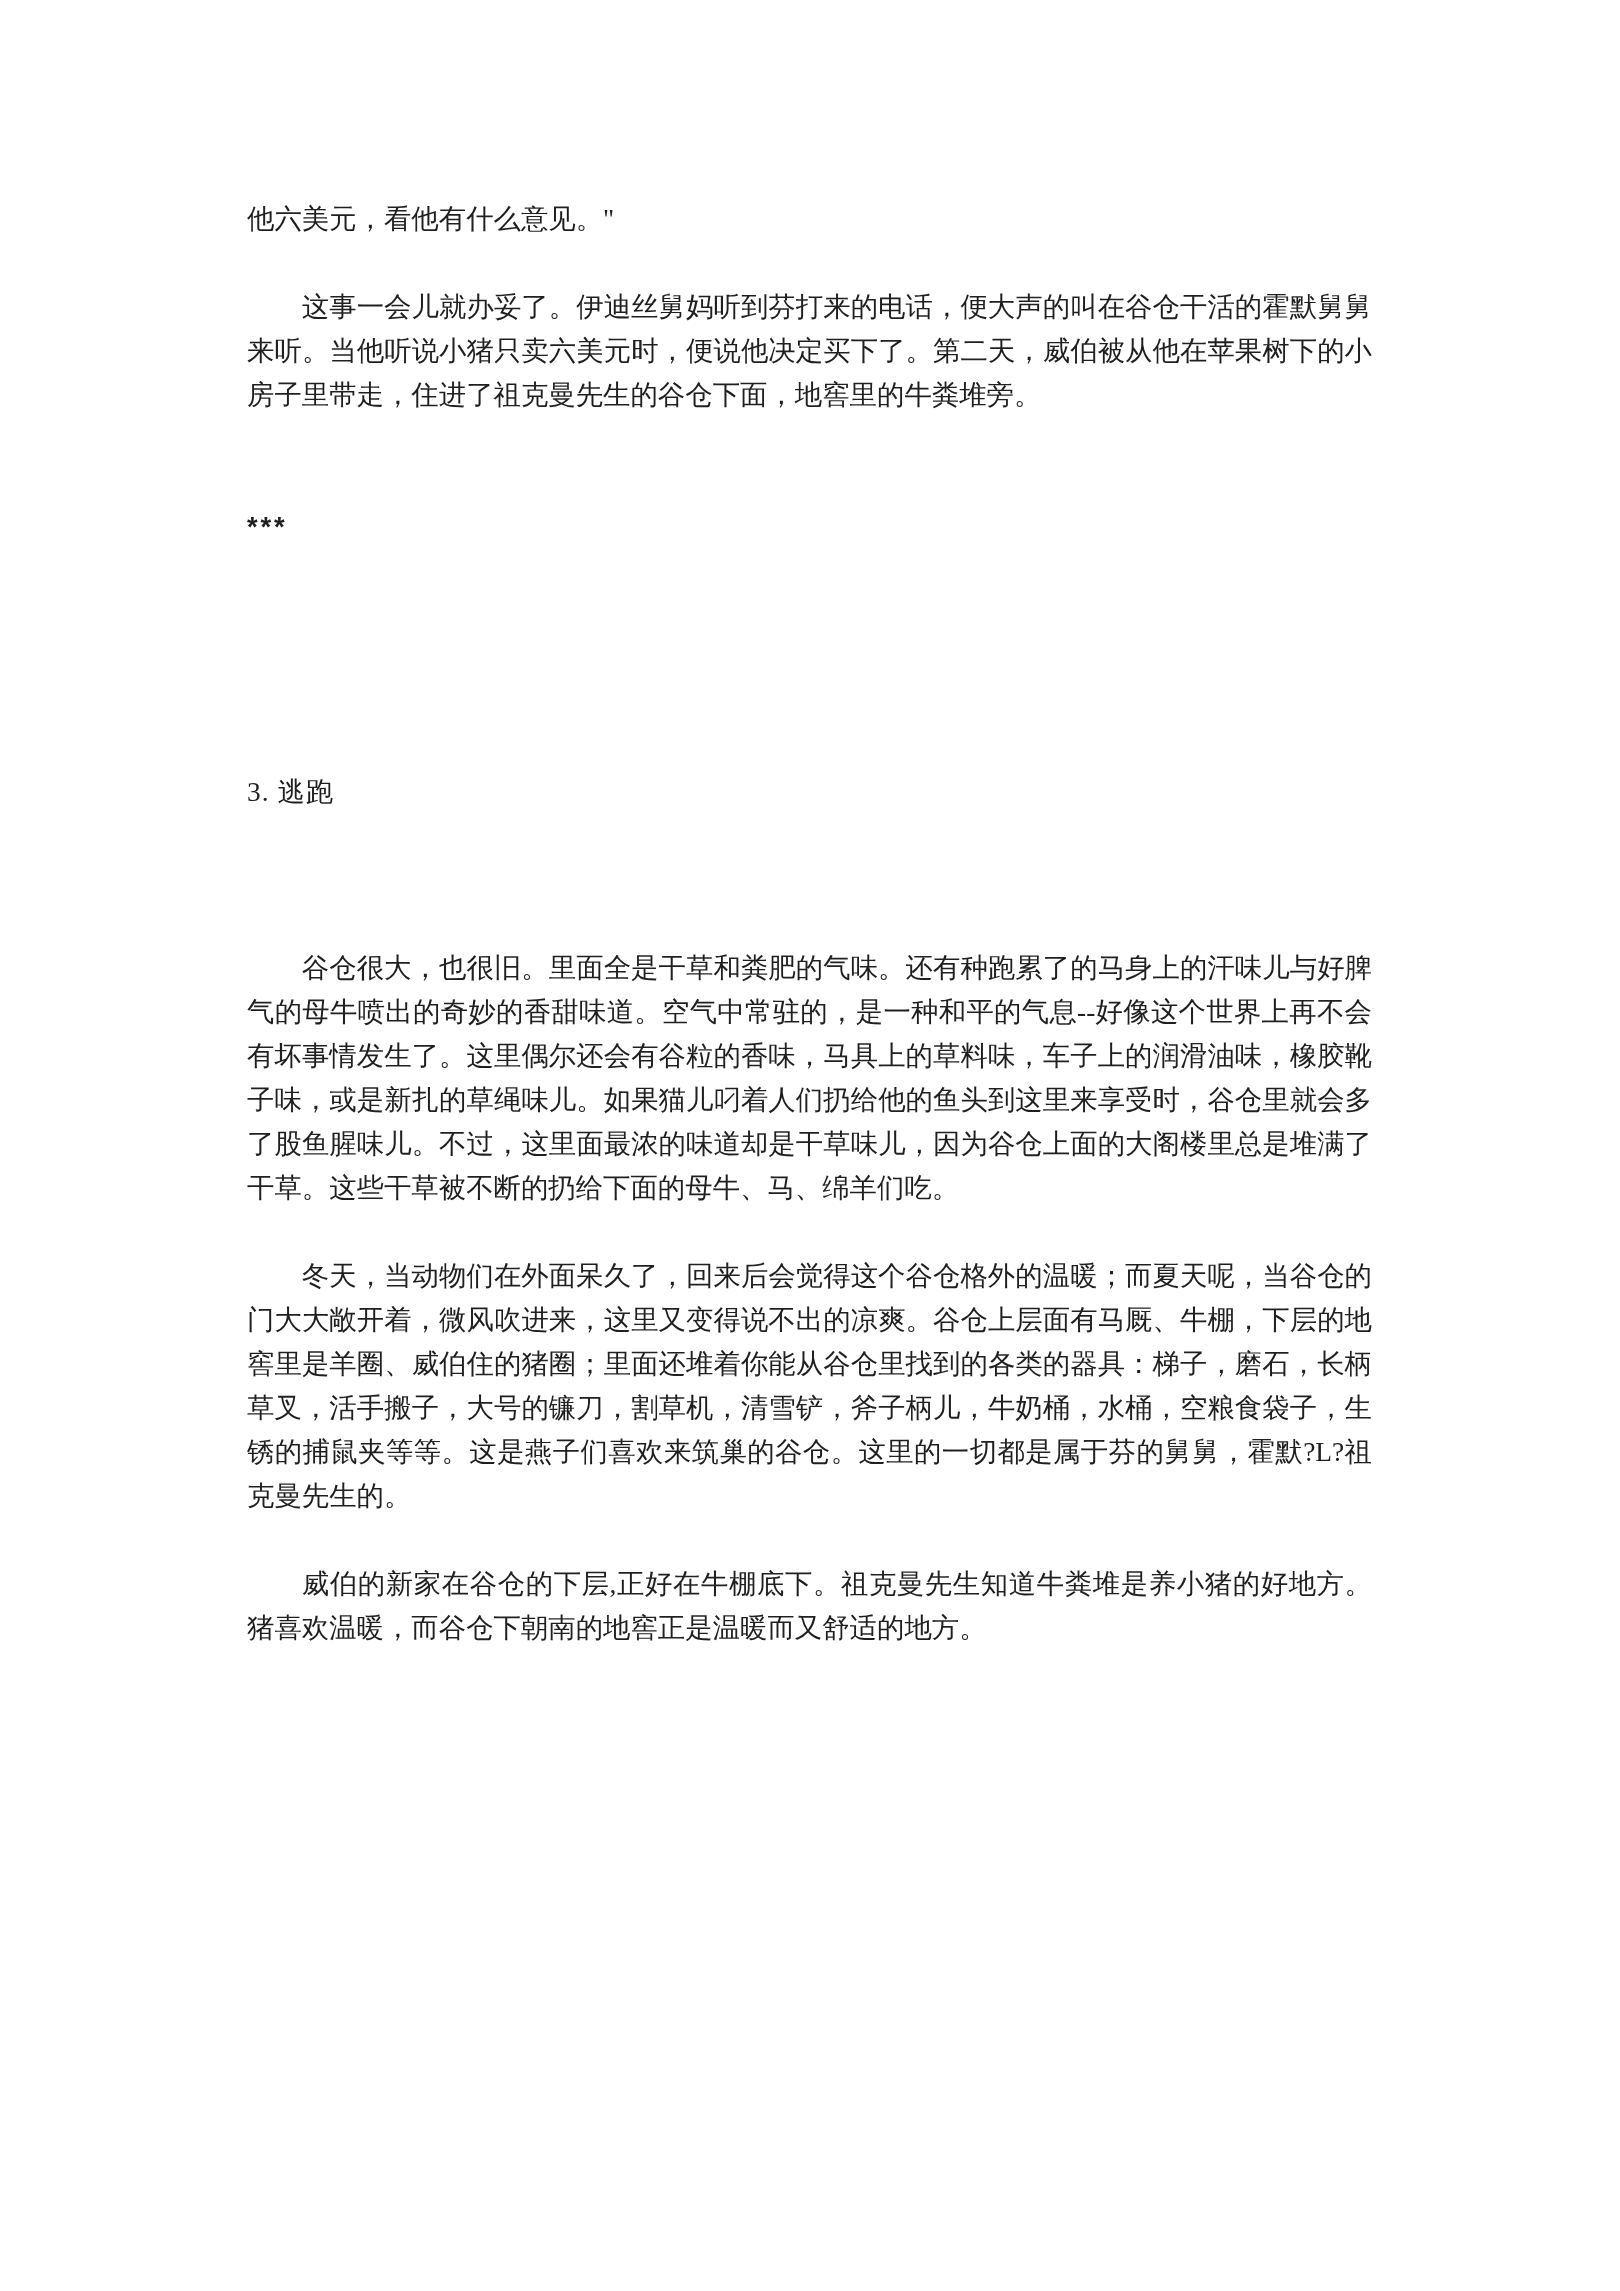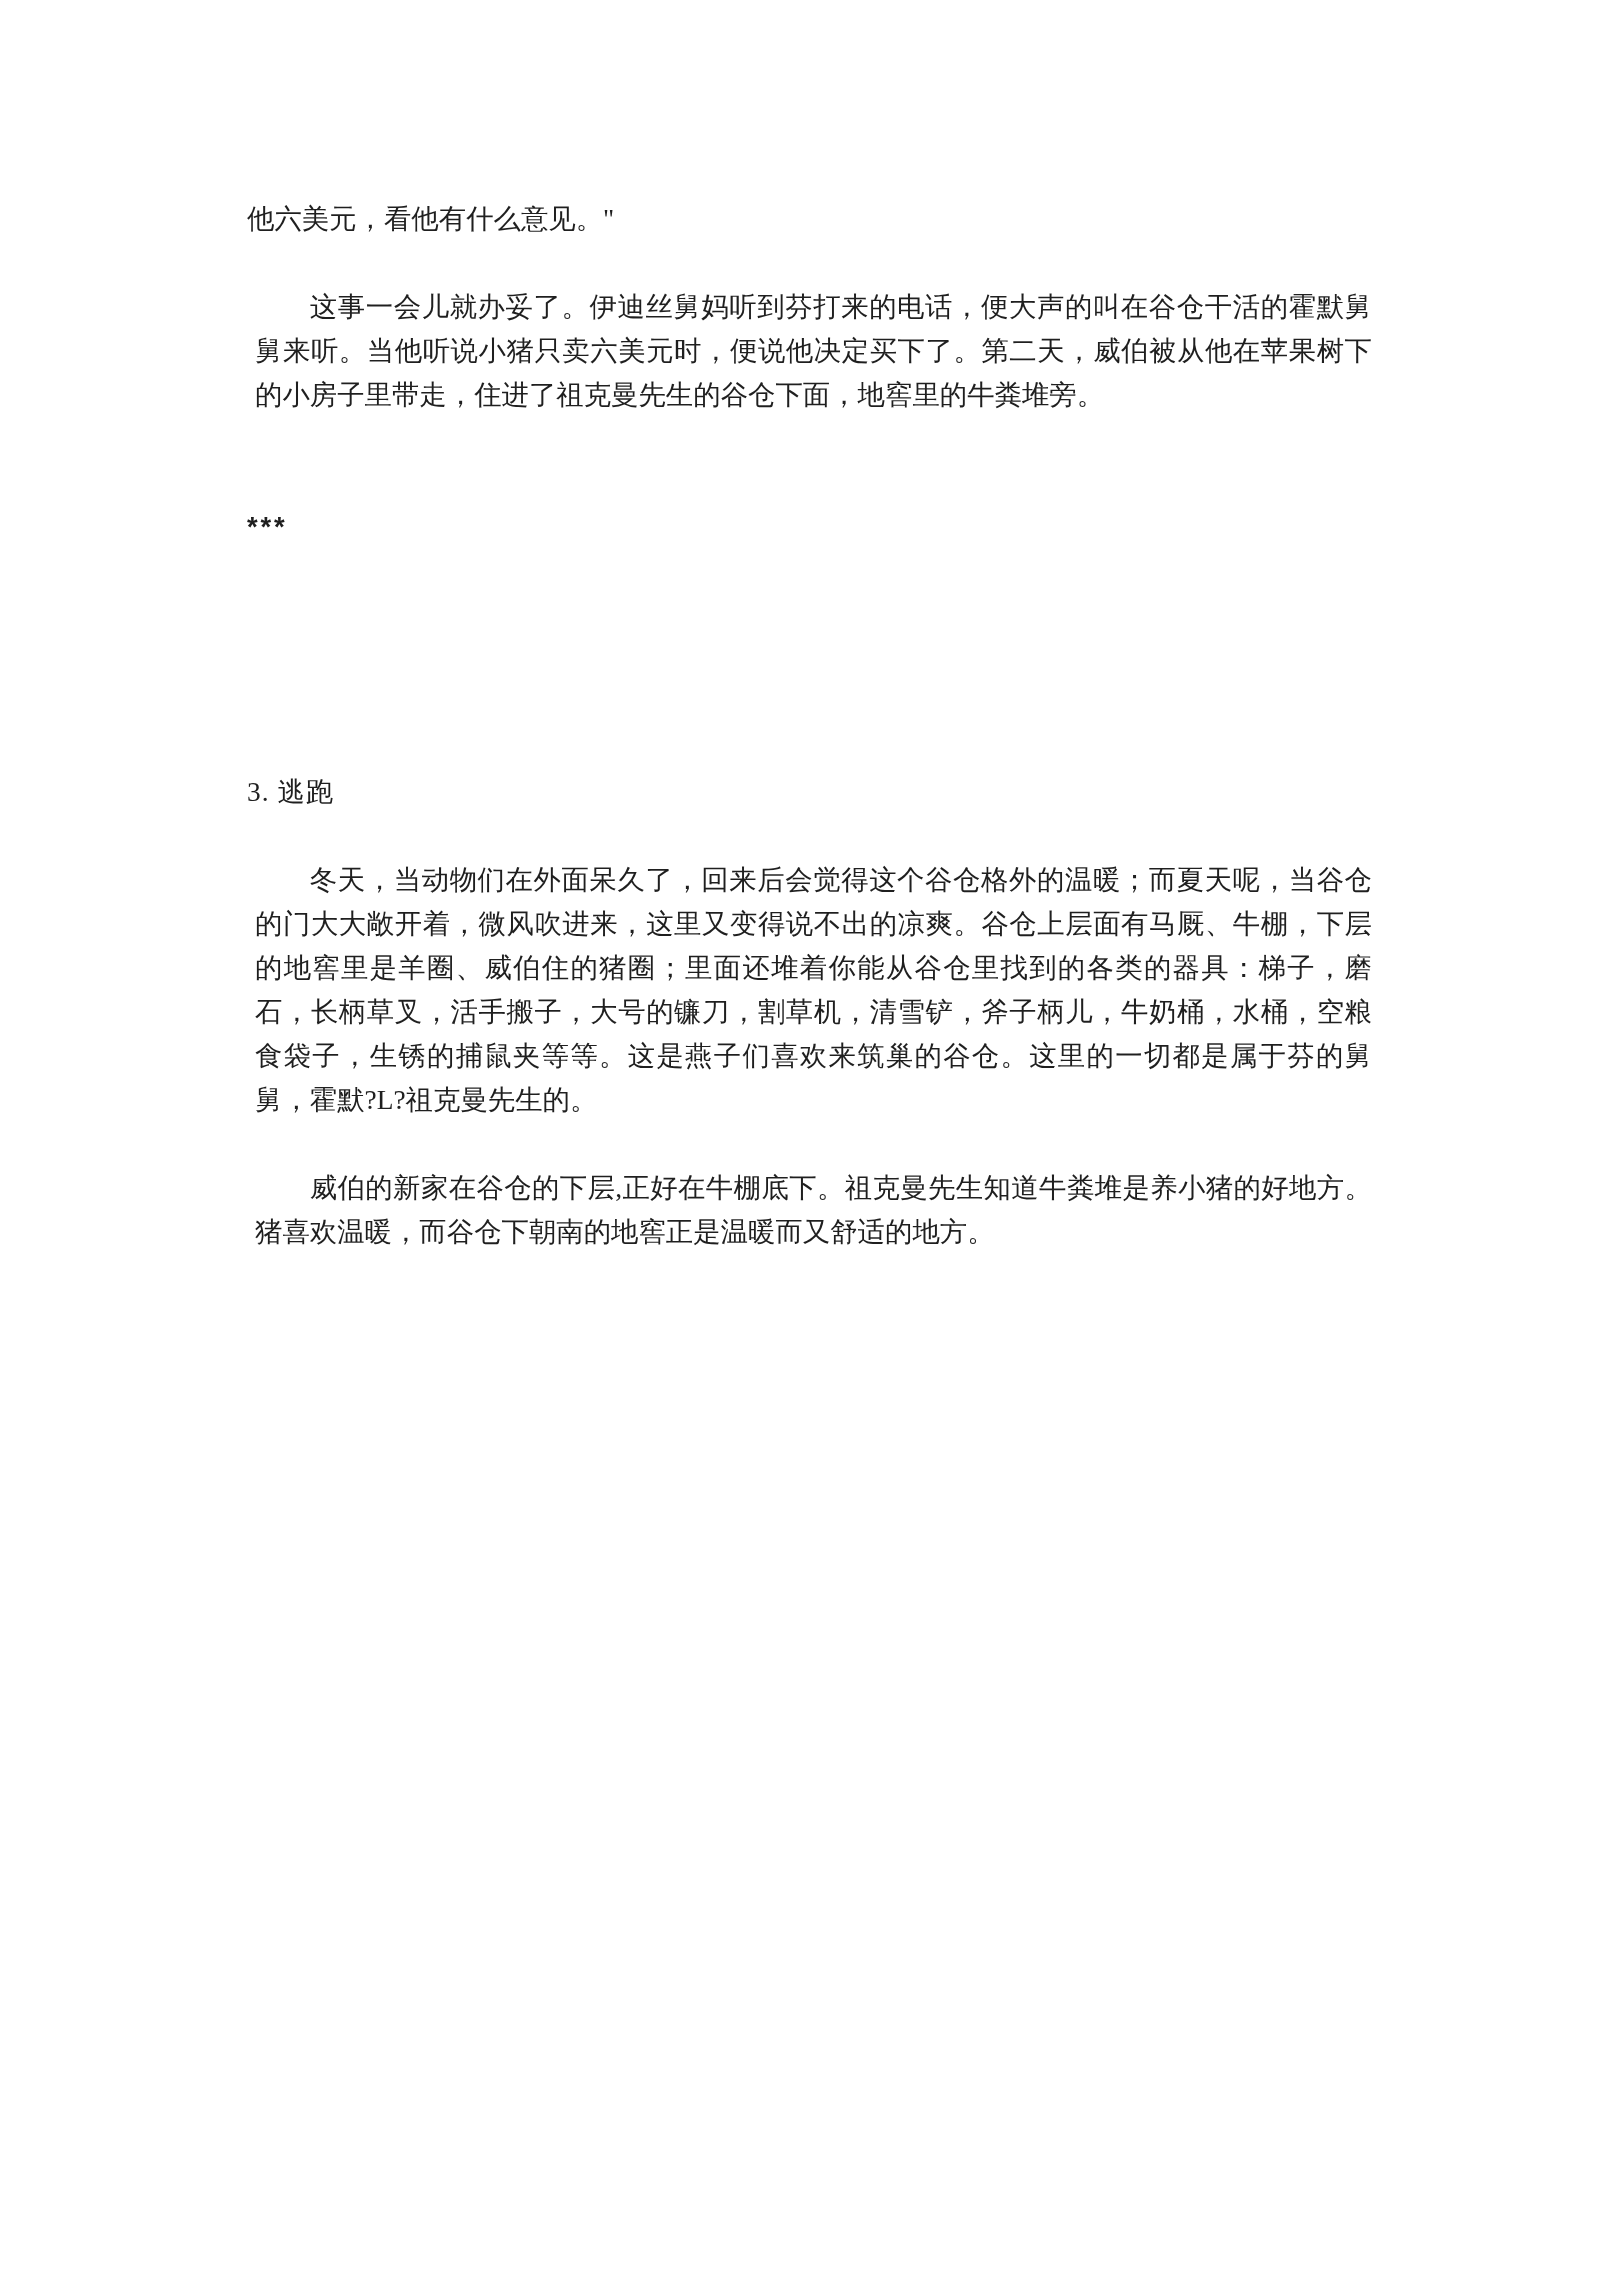--- a/index.html
+++ b/index.html
@@ -20,21 +20,20 @@
     color: #1f1f1f;
     overflow: hidden;
   }
   .block {
     text-align: justify;
     text-align-last: left;
     word-break: break-all;
   }
   .block.indent {
     text-indent: 2em;
-    margin-left: 8px;
   }
   .block.separator {
     font-family: "Liberation Sans", "DejaVu Sans", sans-serif;
     font-weight: 700;
     letter-spacing: 2.9px;
     text-align: left;
   }
   .block.title,
   .block.chapter {
     text-align: left;
@@ -44,16 +43,17 @@
   }
 </style>
 </head>
 <body>
 
 <div class="page">
     <div class="block body" style="margin-top: 0px;">他六美元，看他有什么意见。"</div>
     <div class="block body indent" style="margin-top: 44px;">这事一会儿就办妥了。伊迪丝舅妈听到芬打来的电话，便大声的叫在谷仓干活的霍默舅舅来听。当他听说小猪只卖六美元时，便说他决定买下了。第二天，威伯被从他在苹果树下的小房子里带走，住进了祖克曼先生的谷仓下面，地窖里的牛粪堆旁。</div>
     <div class="block separator" style="margin-top: 88px;">***</div>
     <div class="block chapter" style="margin-top: 221px; text-align: right;">3. 逃跑</div>
+    <div class="block body indent" style="margin-top: 132px;">谷仓很大，也很旧。里面全是干草和粪肥的气味。还有种跑累了的马身上的汗味儿与好脾气的母牛喷出的奇妙的香甜味道。空气中常驻的，是一种和平的气息--好像这个世界上再不会有坏事情发生了。这里偶尔还会有谷粒的香味，马具上的草料味，车子上的润滑油味，橡胶靴子味，或是新扎的草绳味儿。如果猫儿叼着人们扔给他的鱼头到这里来享受时，谷仓里就会多了股鱼腥味儿。不过，这里面最浓的味道却是干草味儿，因为谷仓上面的大阁楼里总是堆满了干草。这些干草被不断的扔给下面的母牛、马、绵羊们吃。</div>
     <div class="block body indent" style="margin-top: 44px;">冬天，当动物们在外面呆久了，回来后会觉得这个谷仓格外的温暖；而夏天呢，当谷仓的门大大敞开着，微风吹进来，这里又变得说不出的凉爽。谷仓上层面有马厩、牛棚，下层的地窖里是羊圈、威伯住的猪圈；里面还堆着你能从谷仓里找到的各类的器具：梯子，磨石，长柄草叉，活手搬子，大号的镰刀，割草机，清雪铲，斧子柄儿，牛奶桶，水桶，空粮食袋子，生锈的捕鼠夹等等。这是燕子们喜欢来筑巢的谷仓。这里的一切都是属于芬的舅舅，霍默?L?祖克曼先生的。</div>
     <div class="block body indent" style="margin-top: 44px;">威伯的新家在谷仓的下层,正好在牛棚底下。祖克曼先生知道牛粪堆是养小猪的好地方。猪喜欢温暖，而谷仓下朝南的地窖正是温暖而又舒适的地方。</div>
   </div>
 
 
 </body></html>

